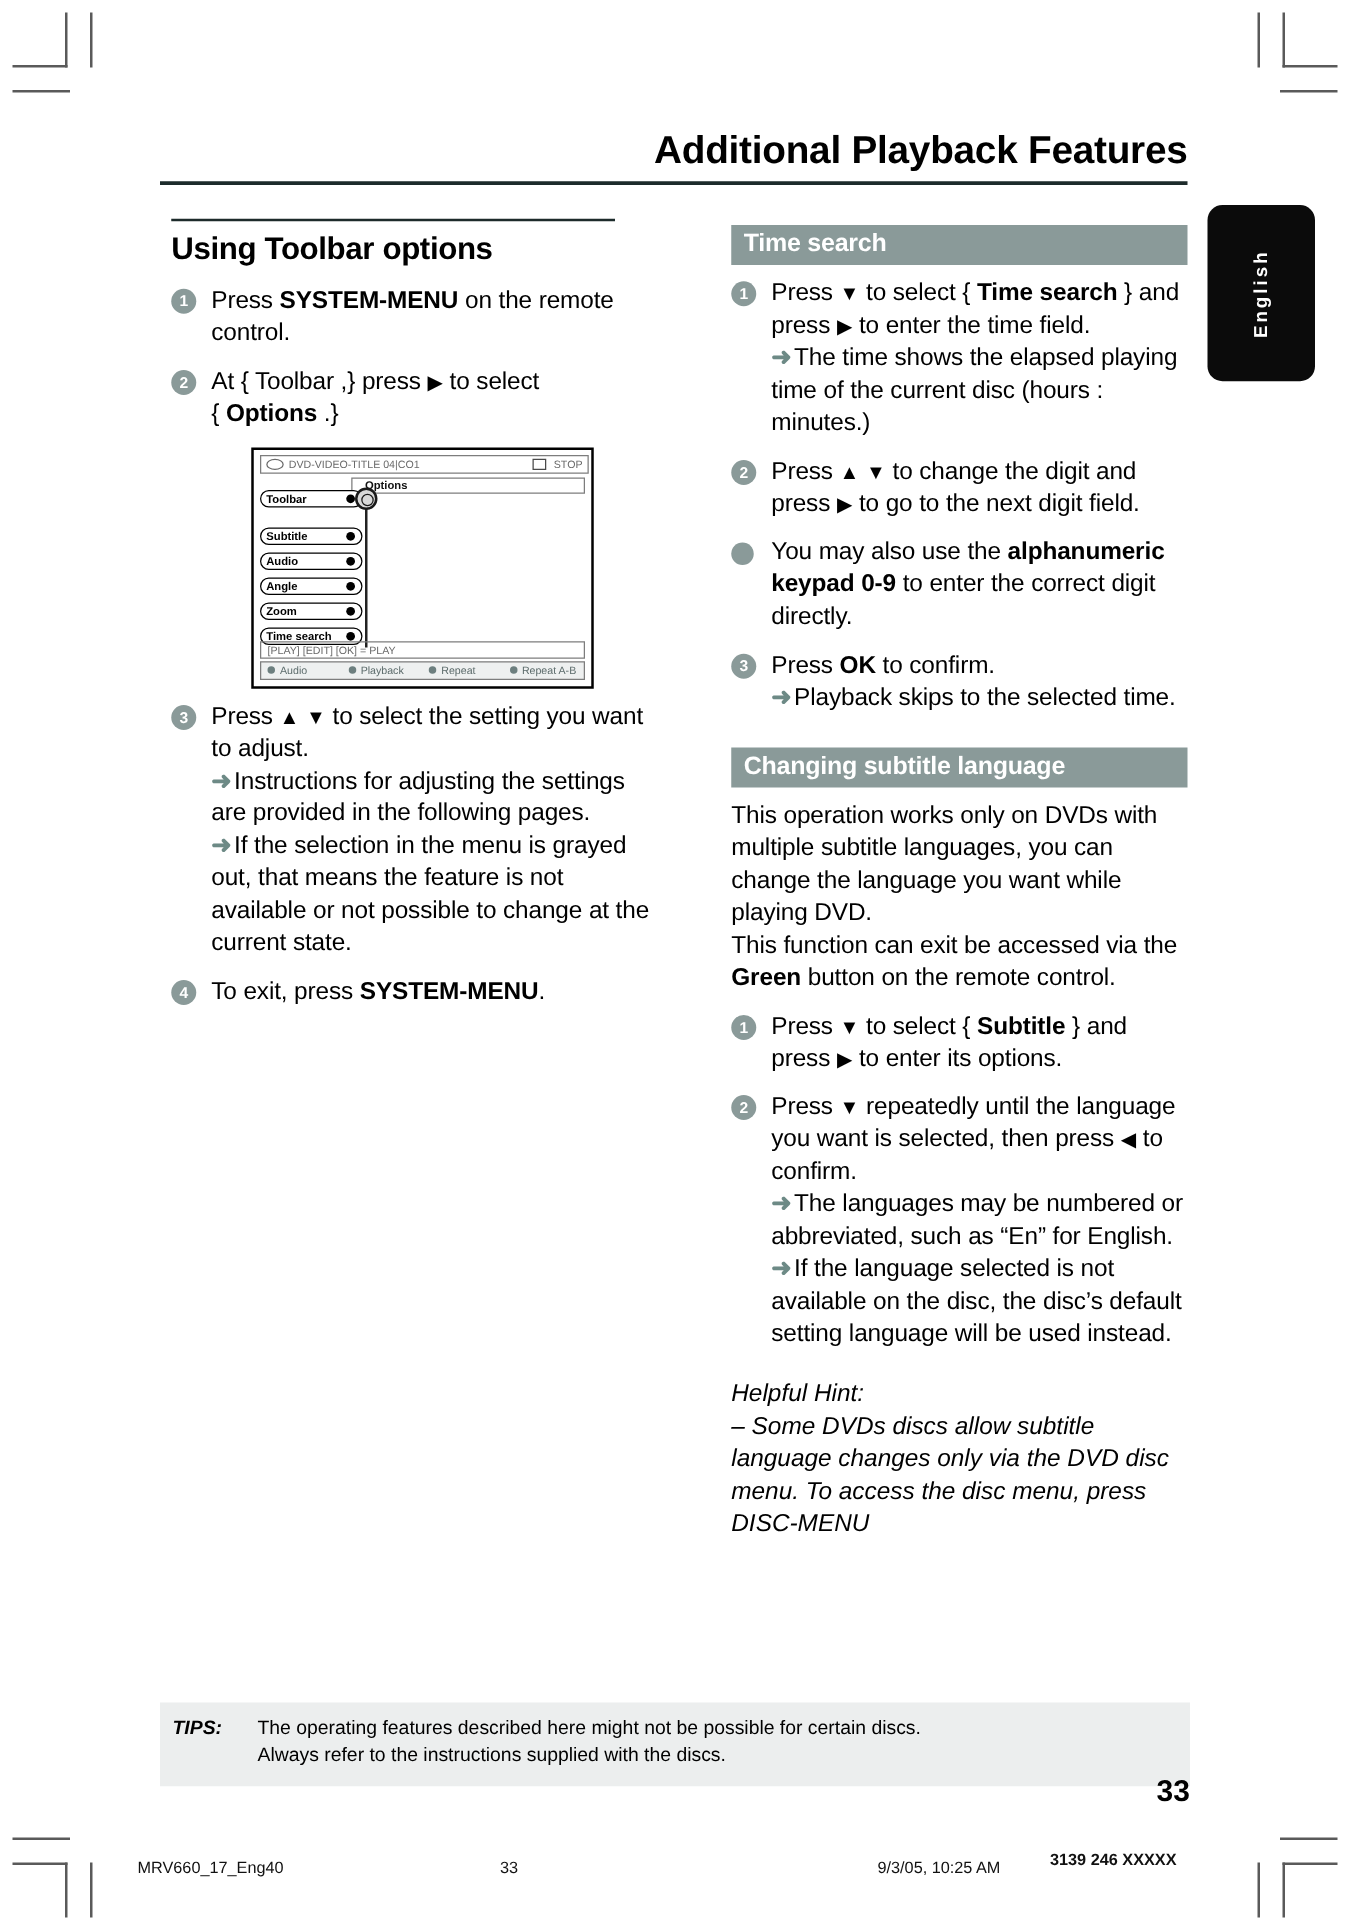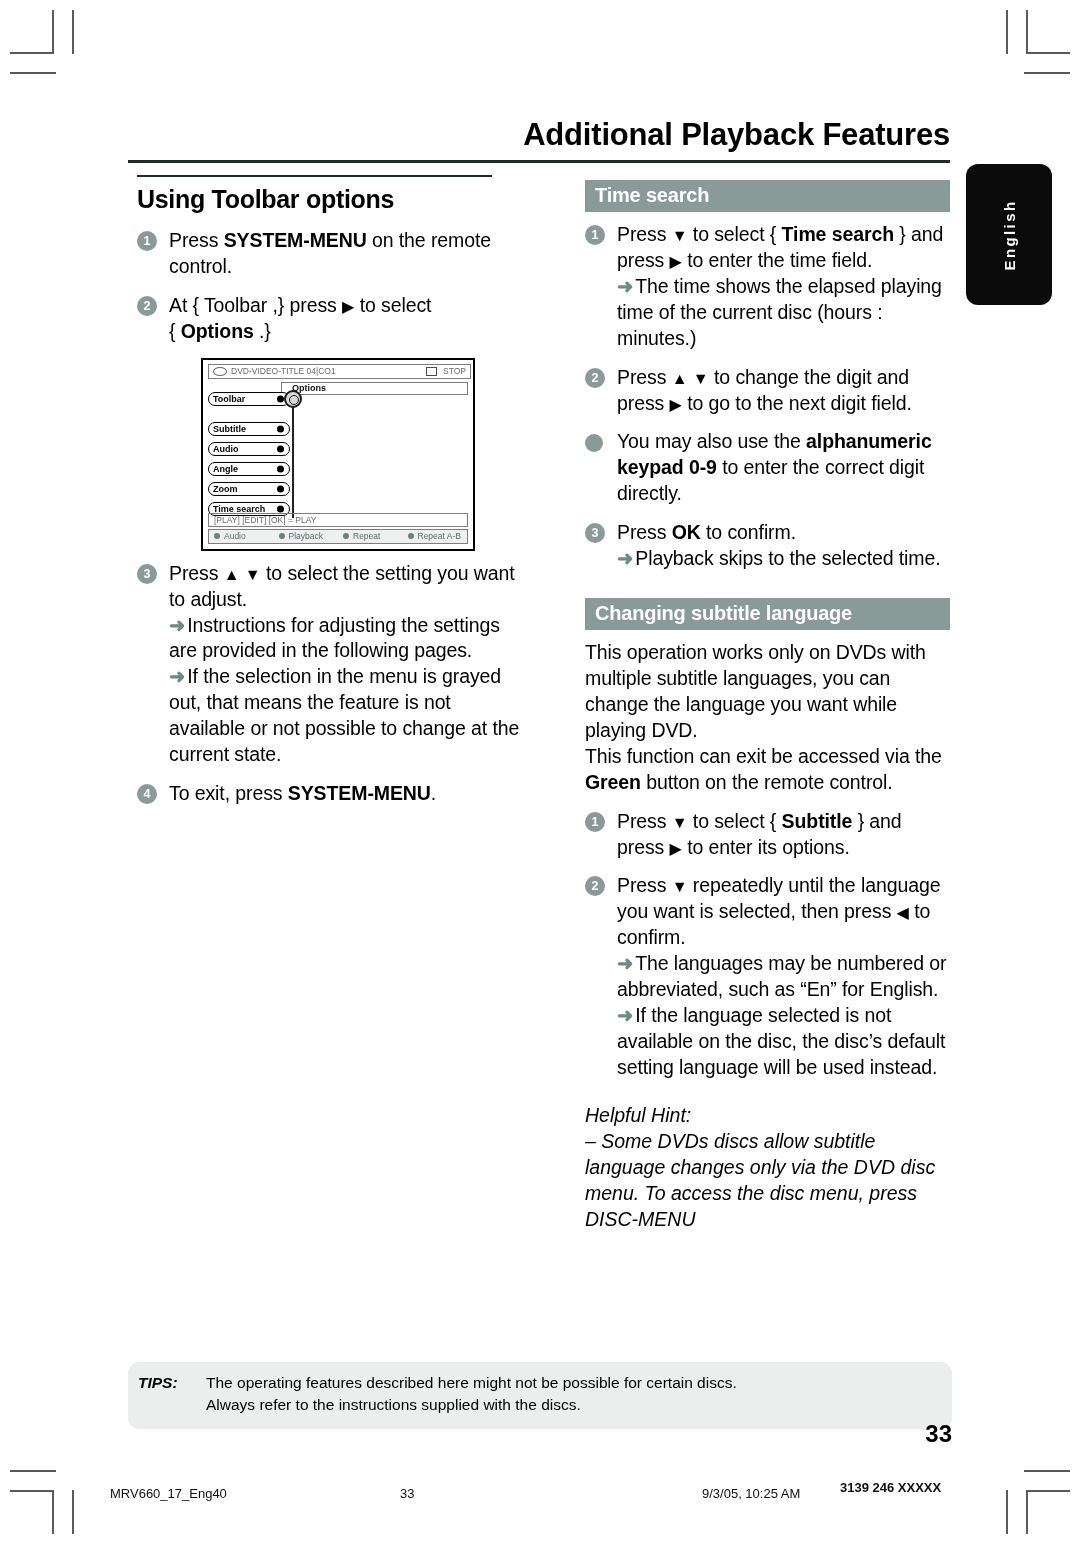--- a/index.html
+++ b/index.html
@@ -41,21 +41,20 @@
   #cm-br-v { right: 52px; bottom: 10px; height: 44px; }
   #cm-br-h2{ right: 10px; bottom: 72px; width: 46px; }
   #cm-br-v2{ right: 72px; bottom: 10px; height: 44px; }
 
   
   #page-header {
     position: absolute;
     left: 128px;
     top: 104px;
     width: 822px;
-    margin-top: 15px;
   }
   #page-title {
     text-align: right;
     font-size: 31px;
     font-weight: bold;
     letter-spacing: -0.2px;
     line-height: 1.05;
     color: #000;
   }
   #header-rule {
@@ -326,21 +325,20 @@
   }
 
   
   #tips-box {
     position: absolute;
     left: 128px;
     top: 1362px;
     width: 824px;
     background: #eceeee;
     padding: 10px 0 12px 0;
-    border-radius: 11px;
   }
   #tips-inner {
     display: flex;
     padding-left: 10px;
     font-size: 15.5px;
     line-height: 1.45;
   }
   #tips-label {
     font-weight: bold;
     font-style: italic;

